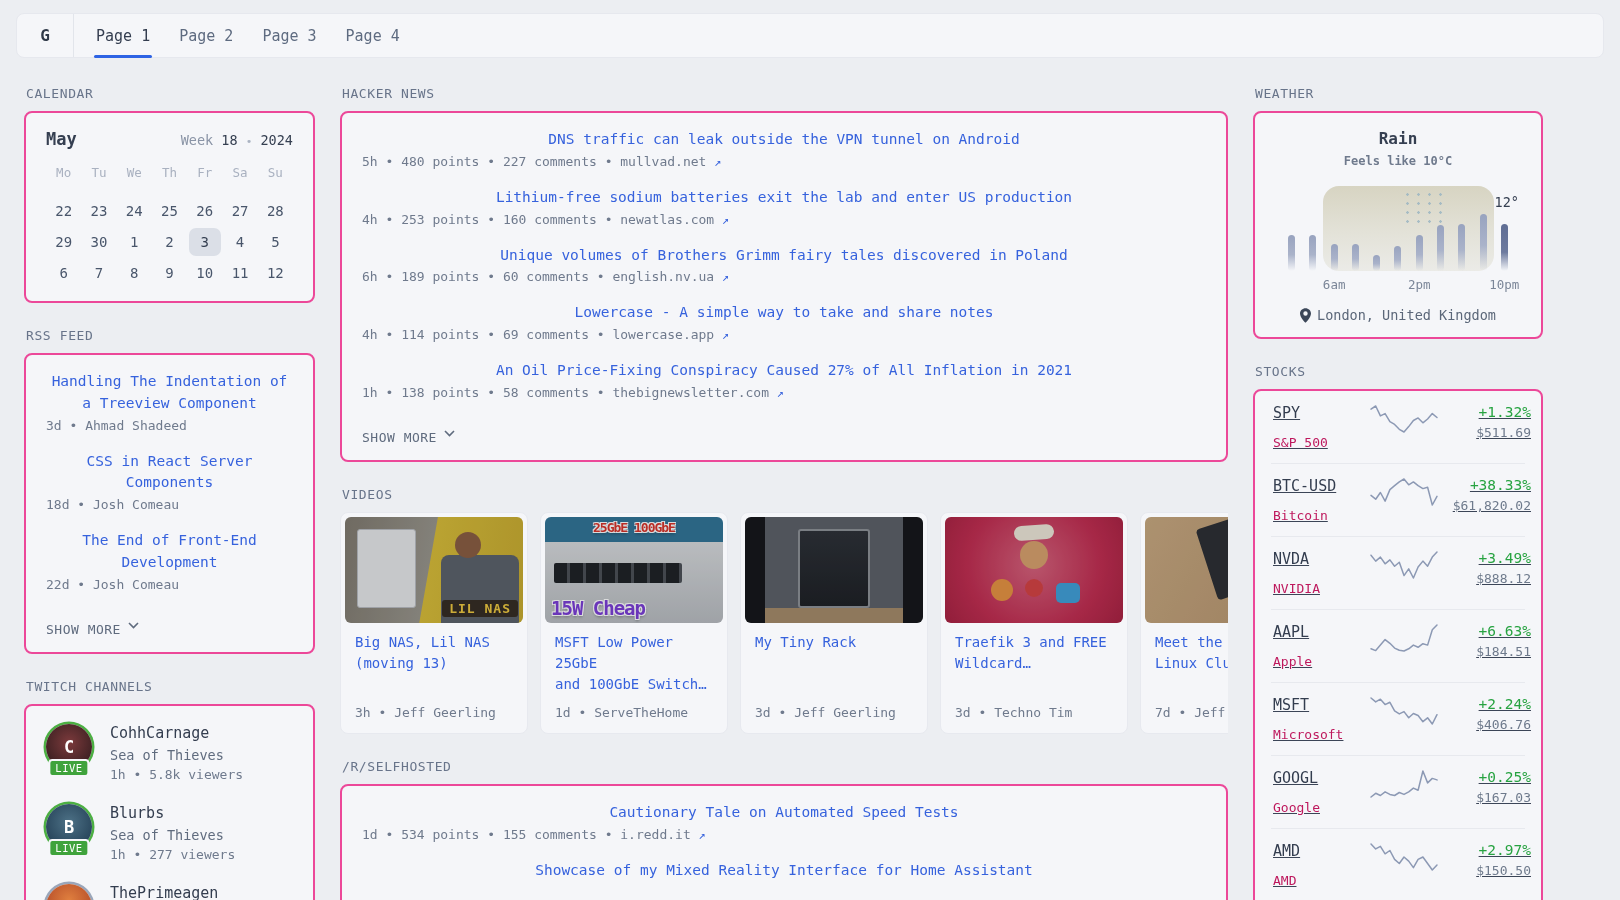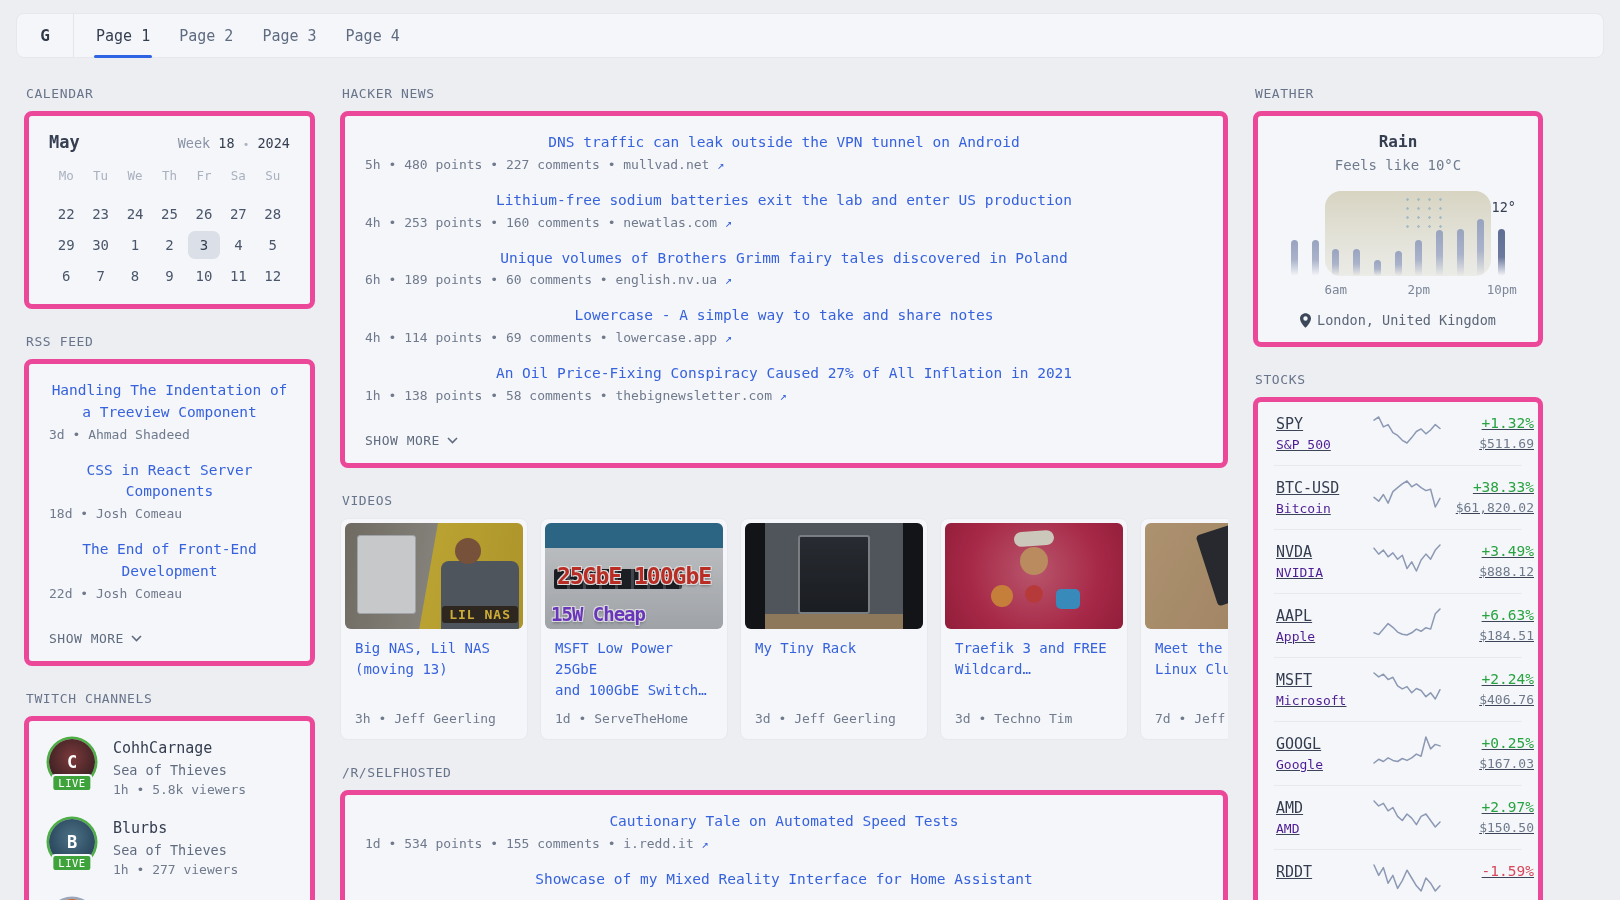--- a/index.html
+++ b/index.html
@@ -37,21 +37,21 @@
   .main { display:flex; gap:25px; padding:28px 0 0 24px; align-items:flex-start; }
   .col-left  { width:291px; flex:none; }
   .col-mid   { width:888px; flex:none; }
   .col-right { width:290px; flex:none; }
   .section { margin-bottom:25px; }
   .sec-title {
     font-size:13px; font-weight:normal; color:#68748a;
     letter-spacing:.6px; margin:0 0 10px 2px;
   }
   .card {
-    background:#f5f6f9; border:5px solid #ec4899; border-radius:8px;
+    background:#f5f6f9; border:2px solid #ec4899; border-radius:8px;
   }
 
   
   .cal-card { padding:16px 20px 14px; }
   .cal-header { display:flex; justify-content:space-between; align-items:baseline; }
   .cal-month { font-size:17px; font-weight:600; color:#353f51; }
   .cal-week { font-size:13.5px; color:#353f51; }
   .wk-prefix { color:#8a94a6; }
   .wk-sep { color:#aab3c2; font-size:11px; }
   .cal-grid { display:grid; grid-template-columns:repeat(7,1fr); margin-top:12px; row-gap:3px; }
@@ -67,21 +67,21 @@
 
   
   .feed-card { padding:16px 20px 14px; }
   .feed-item { margin-bottom:18px; }
   .feed-title {
     display:block; font-size:14.5px; line-height:1.5; color:#3662dd; text-decoration:none;text-align:center;
   }
   .feed-meta { margin-top:3px; font-size:13px; color:#6f7a8d; }
   .ext { color:#3662dd; font-size:12px; }
   .show-more {
-    display:inline-flex; align-items:center; gap:7px;
+    display:inline-flex; align-items:flex-start; gap:7px;
     font-size:13px; letter-spacing:.5px; color:#5f6b7e; margin-top:12px;
   }
   .chev { stroke:#5f6b7e; fill:none; stroke-width:1.6; }
 
   
   .tw-card { padding:18px 20px; }
   .tw-row { display:flex; margin-bottom:22px; }
   .tw-row:last-child { margin-bottom:0; }
   .tw-avatar-wrap { position:relative; width:46px; height:46px; margin-right:18px; flex:none; }
   .tw-avatar {
@@ -123,23 +123,22 @@
   .t1-shirt{ position:absolute; left:54%; top:36%; width:44%; height:64%; border-radius:8px 8px 0 0; background:#5a6068; }
   .t1-badge{
     position:absolute; bottom:6px; right:5px; padding:1px 7px; border-radius:3px;
     background:rgba(40,26,10,.78); color:#f0c93c; font-size:13px; font-weight:700; letter-spacing:1px;
   }
   .t2 { background:linear-gradient(180deg,#2f7396 0%,#2f7396 24%,#d8dadc 24%,#b9bcc0 100%); }
   .t2-ports { position:absolute; left:5%; top:44%; width:72%; height:20px;
     background:repeating-linear-gradient(90deg,#1c1e22 0 13px,#4a4e54 13px 16px); border-radius:2px; }
   .t2-top {
     position:absolute; top:3px; left:0; right:0; text-align:center;
-    font-size:23px; font-weight:800; color:#d93025; letter-spacing:-1px; white-space:nowrap;
+    font-size:13px; font-weight:800; color:#d93025; letter-spacing:-1px; white-space:nowrap;
     text-shadow:-1px -1px 0 #fff,1px -1px 0 #fff,-1px 1px 0 #fff,1px 1px 0 #fff,0 2px 3px rgba(0,0,0,.35);
-    margin-top:37px;
   }
   .t2-bottom {
     position:absolute; bottom:4px; left:6px;
     font-size:19px; font-weight:800; color:#7a3bd6; letter-spacing:-1px;
     text-shadow:-1px -1px 0 #fff,1px -1px 0 #fff,-1px 1px 0 #fff,1px 1px 0 #fff,0 2px 3px rgba(0,0,0,.35);
   }
   .t3 { background:linear-gradient(90deg,#121316 0 11%,#5b5f66 11% 89%,#121316 89%); }
   .t3-rack { position:absolute; left:30%; top:12%; width:40%; height:74%; background:linear-gradient(180deg,#2b2e34,#1b1d21); border:2px solid #8d9196; border-radius:3px; }
   .t3-desk { position:absolute; bottom:0; left:11%; width:78%; height:14%; background:#a58a67; }
   .t4 { background:radial-gradient(circle at 50% 45%, #d7607a 0%, #c22a4e 62%, #a81e3e 100%); }
@@ -147,21 +146,21 @@
   .t4-face{ position:absolute; top:24px; left:50%; transform:translateX(-50%); width:28px; height:28px; border-radius:50%; background:#d9a06b; }
   .t4-s1 { position:absolute; bottom:22px; left:26%; width:22px; height:22px; border-radius:50%; background:#e8923e; }
   .t4-s2 { position:absolute; bottom:26px; left:45%; width:18px; height:18px; border-radius:50%; background:#d64040; }
   .t4-s3 { position:absolute; bottom:20px; right:24%; width:24px; height:20px; border-radius:5px; background:#3e9fd8; }
   .t5 { background:linear-gradient(120deg,#c9a87e,#b5916a); }
   .t5-board { position:absolute; top:-8px; right:-6px; width:70%; height:70%; transform:rotate(-18deg); background:#2a2c30; border-radius:4px; }
 
   
   .weather-card { padding:16px 16px 14px; text-align:center; }
   .w-cond { font-size:16px; font-weight:600; color:#353f51; }
-  .w-feels { margin-top:6px; font-size:14px; color:#6f7a8d; }
+  .w-feels { margin-top:6px; font-size:12px; color:#6f7a8d;font-weight:bold; }
   .wchart { position:relative; height:85px; margin:18px 10px 0; }
   .daylight {
     position:absolute; left:18%; width:73%; top:0; bottom:0; border-radius:16px;
     background:linear-gradient(180deg,#d7d4c2 0%,#e3e2d8 55%,#ebebe7 100%);
   }
   .rain-dots {
     position:absolute; left:46%; width:28%; top:4px; height:42%;
     background-image:radial-gradient(circle,#9cb6c2 1.1px,transparent 1.5px);
     background-size:11px 9px; opacity:.85;
   }
@@ -181,21 +180,21 @@
   }
   .w-loc { margin-top:14px; font-size:13.5px; color:#5b6779; display:flex; align-items:center; justify-content:center; gap:6px; }
   .pin { fill:#3c4759; }
 
   
   .stocks-card { padding:0 16px; }
   .stock-row { display:flex; align-items:flex-start; padding:13px 2px; border-top:1px solid #e7e9ee;text-decoration:underline; }
   .stock-row:first-child { border-top:none; }
   .stock-left { width:96px; flex:none; }
   .stock-sym { font-size:15px; color:#333d4f; }
-  .stock-name { margin-top:4px; font-size:13px; color:#4c1d95; }
+  .stock-name { margin-top:13px; font-size:13px; color:#be185d; }
   .stock-spark { flex:1; display:flex; justify-content:center; }
   .stock-right { width:92px; flex:none; text-align:right; }
   .stock-change { font-size:14.5px; }
   .stock-change.up { color:#27a341; }
   .stock-change.down { color:#d8465a; }
   .stock-price { margin-top:5px; font-size:13px; color:#6e7a8c; }
 </style>
 </head>
 <body>
 

